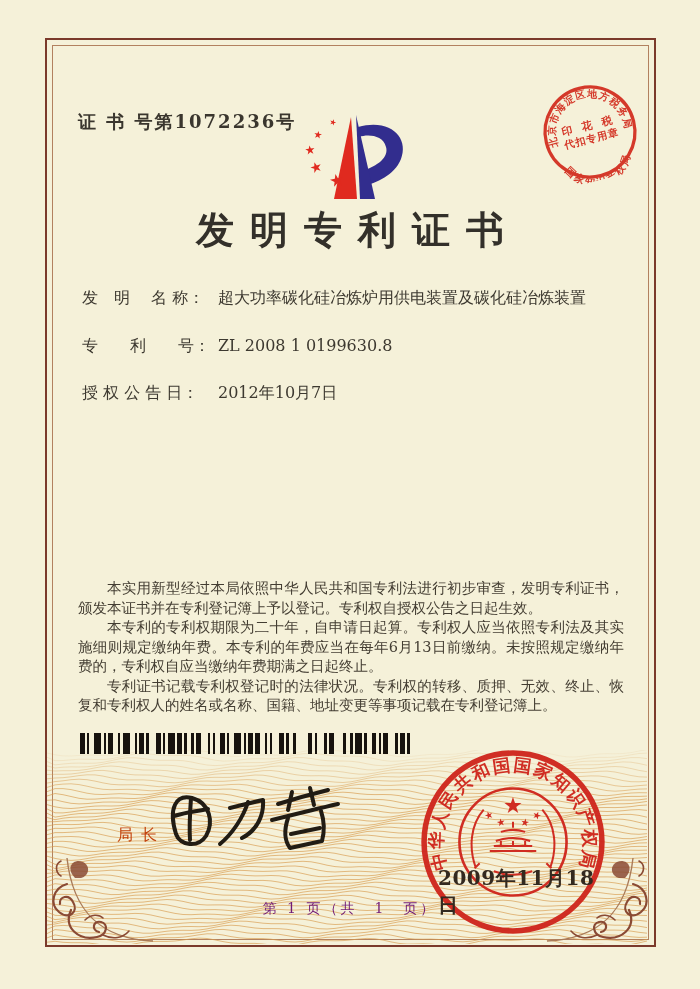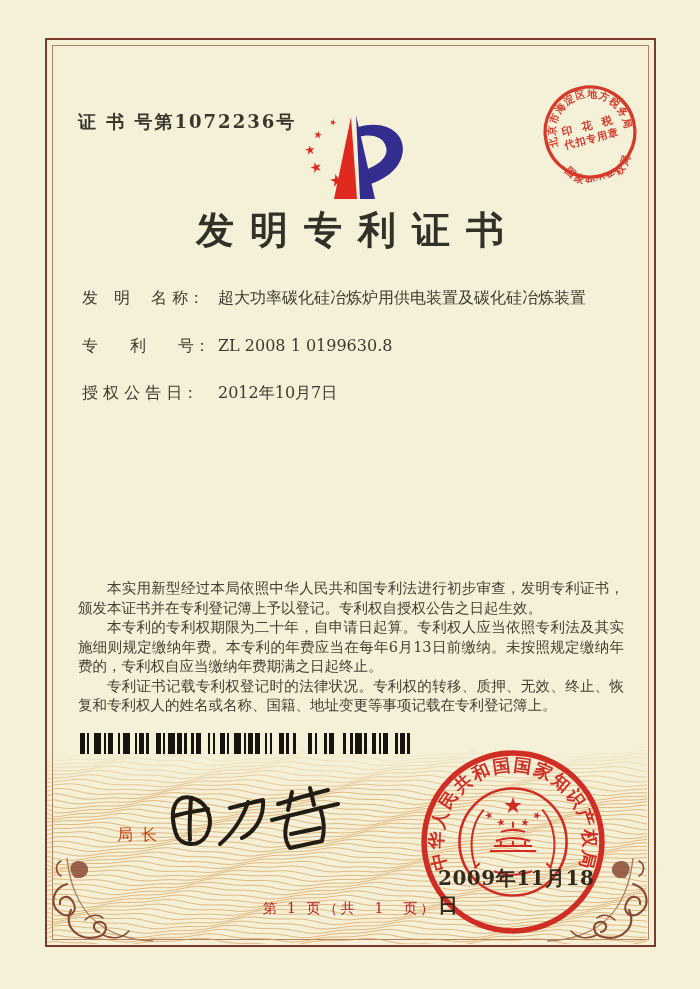--- a/index.html
+++ b/index.html
@@ -34,21 +34,21 @@
   .fl-right{left:543px;top:850px;transform:scaleX(-1);}
   
   .director-label{left:117px;top:812px;font-size:16px;letter-spacing:8px;color:#c2410c;z-index:6;margin-top:13px;}
   .signature-svg{left:160px;top:778px;width:200px;height:82px;z-index:6;}
   
   .seal-svg{left:417px;top:746px;width:192px;height:192px;z-index:4;opacity:.95;}
   .seal-date{left:438px;top:865px;width:170px;font-size:20px;color:#33291f;letter-spacing:.5px;z-index:7;font-weight:bold;}
   
   .tax-stamp{left:541px;top:83px;width:98px;height:98px;transform:rotate(-14deg);z-index:4;opacity:.92;}
   
-  .page-footer{left:47px;top:900px;width:606px;text-align:center;font-size:14px;letter-spacing:3px;color:#b91c1c;z-index:6;white-space:pre;}
+  .page-footer{left:47px;top:900px;width:606px;text-align:center;font-size:14px;letter-spacing:3px;color:#701a75;z-index:6;white-space:pre;}
   
   .logo-svg{left:296px;top:109px;width:116px;height:102px;z-index:2;}
 </style>
 </head>
 <body>
 
 <div class="abs frame-outer"></div>
 <div class="abs frame-inner"></div>
 
 <svg class="abs waves" id="waves" viewBox="0 0 606 194">

